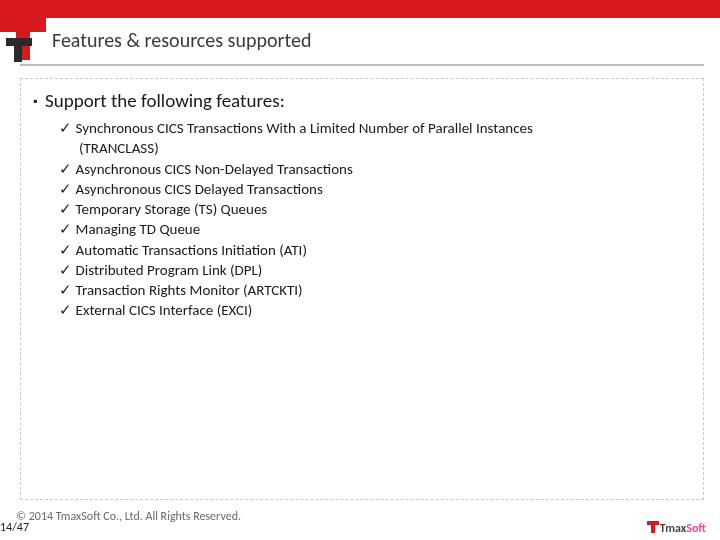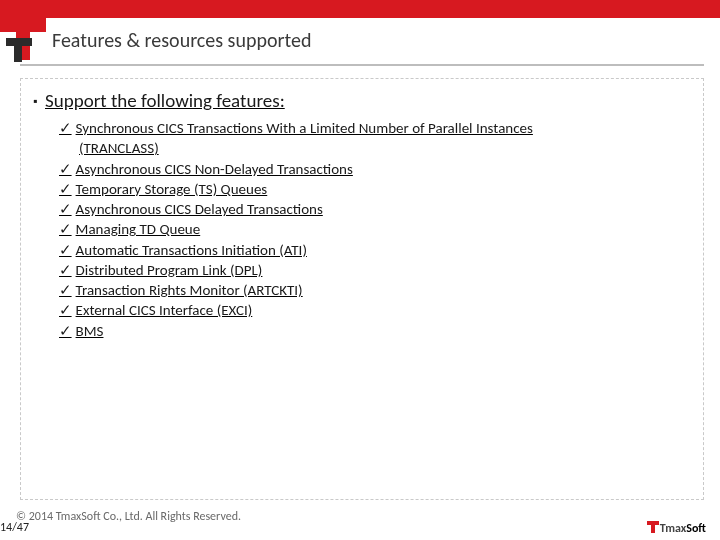--- a/index.html
+++ b/index.html
@@ -77,21 +77,20 @@
   }
   .content-box {
     position: absolute;
     left: 20px;
     top: 78px;
     width: 684px;
     height: 422px;
     border: 1px dashed #c9c9c9;
     box-sizing: border-box;
     padding: 10px 18px;
-    text-decoration: underline;
   }
   .heading-row {
     font-size: 19px;
     color: #1a1a1a;
     margin-bottom: 6px;
     margin-left: -6px;
   }
   .heading-row .bullet {
     display: inline-block;
     width: 8px;
@@ -161,21 +160,21 @@
     width: 12px; height: 4px;
     background: #d71920;
   }
   .footer-logo .t1::after {
     content: "";
     position: absolute;
     left: 4px; top: 0;
     width: 4px; height: 12px;
     background: #d71920;
   }
-  .footer-logo .soft { color: #000000; font-weight: 600; }
+  .footer-logo .soft { color: #ec4899; font-weight: 600; }
 </style>
 </head>
 <body>
 
 <div class="top-red-bar"></div>
 
 <div class="logo-block">
   <div class="bigT-h"></div>
   <div class="bigT-v"></div>
   <div class="smallT-h"></div>
@@ -192,42 +191,39 @@
 
   <div class="item-row">
     <span class="check">✓</span><span>Synchronous CICS Transactions With a Limited Number of Parallel Instances</span>
   </div>
   <div class="continuation">(TRANCLASS)</div>
 
   <div class="item-row">
     <span class="check">✓</span><span>Asynchronous CICS Non-Delayed Transactions</span>
   </div>
   <div class="item-row">
+    <span class="check">✓</span><span>Asynchronous CICS Delayed Transactions</span>
+  </div>
+  <div class="item-row">
     <span class="check">✓</span><span>Temporary Storage (TS) Queues</span>
   </div>
   <div class="item-row">
-    <span class="check">✓</span><span>Asynchronous CICS Delayed Transactions</span>
-  </div>
-  <div class="item-row">
     <span class="check">✓</span><span>Managing TD Queue</span>
   </div>
   <div class="item-row">
     <span class="check">✓</span><span>Automatic Transactions Initiation (ATI)</span>
   </div>
   <div class="item-row">
     <span class="check">✓</span><span>Distributed Program Link (DPL)</span>
   </div>
   <div class="item-row">
     <span class="check">✓</span><span>Transaction Rights Monitor (ARTCKTI)</span>
   </div>
   <div class="item-row">
     <span class="check">✓</span><span>External CICS Interface (EXCI)</span>
-  </div>
-  <div class="item-row">
-    <span class="check">✓</span><span>BMS</span>
   </div>
 </div>
 
 <div class="footer">
   <div class="copyright">© 2014 TmaxSoft Co., Ltd. All Rights Reserved.</div>
   <div class="pagenum">14/47</div>
   <div class="footer-logo">
     <span class="t1"></span><span>Tmax</span><span class="soft">Soft</span>
   </div>
 </div>

